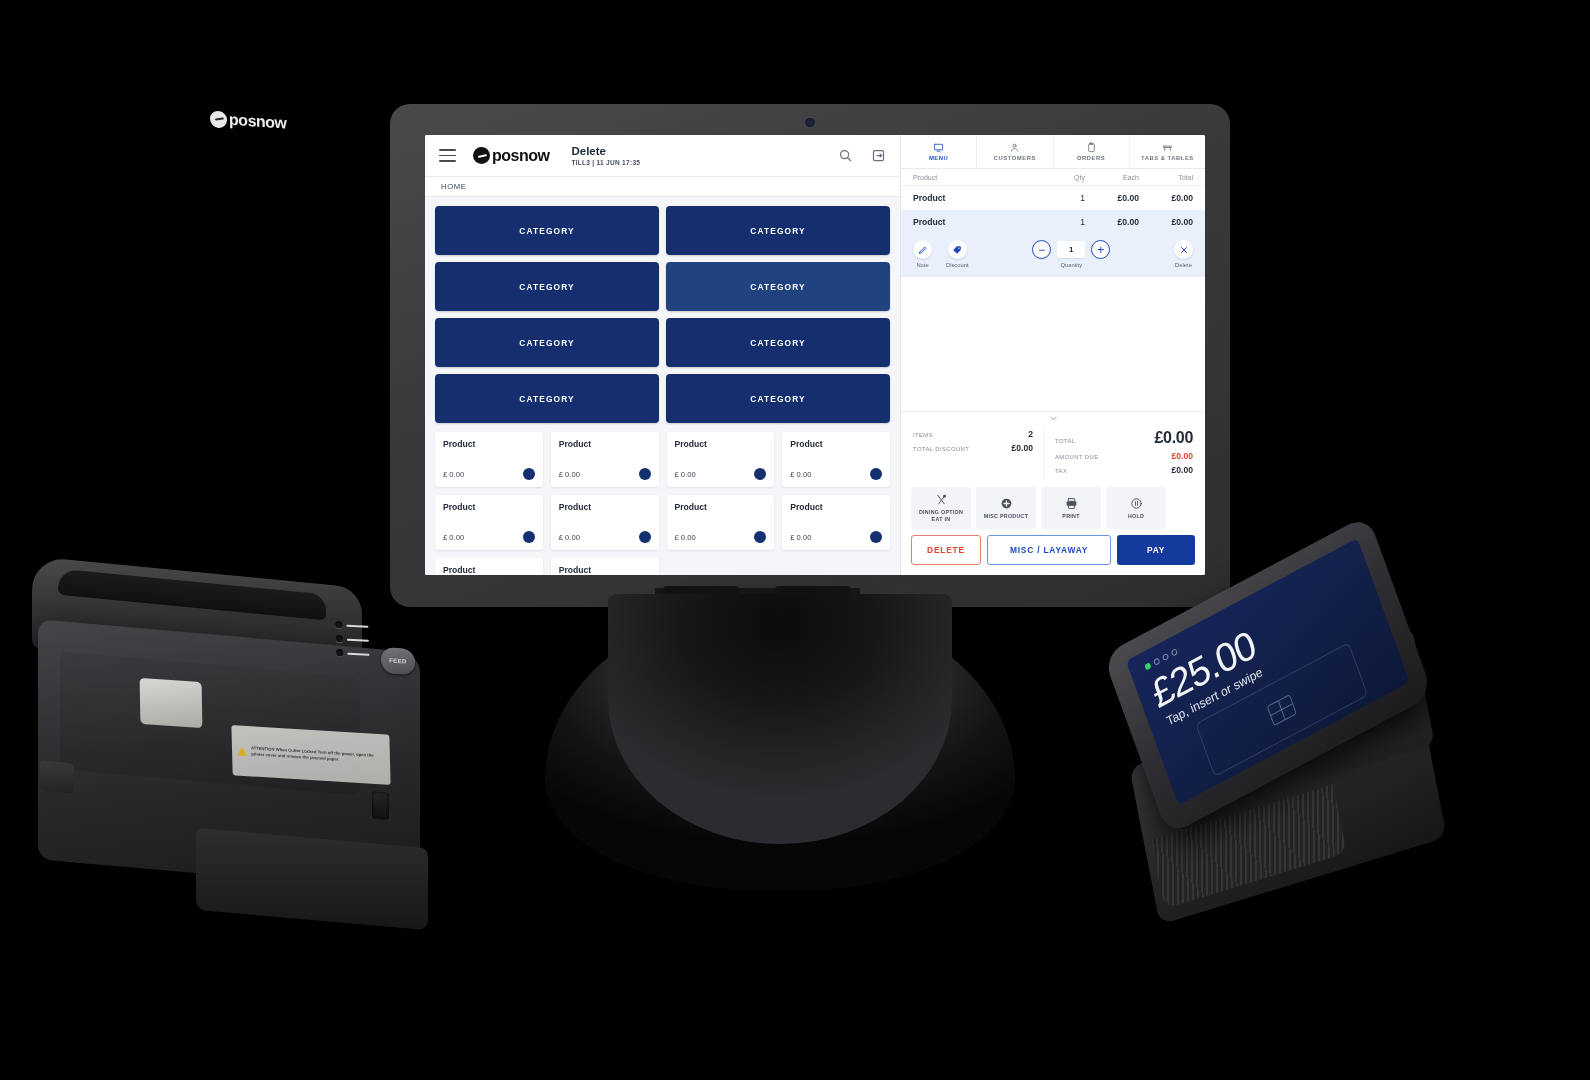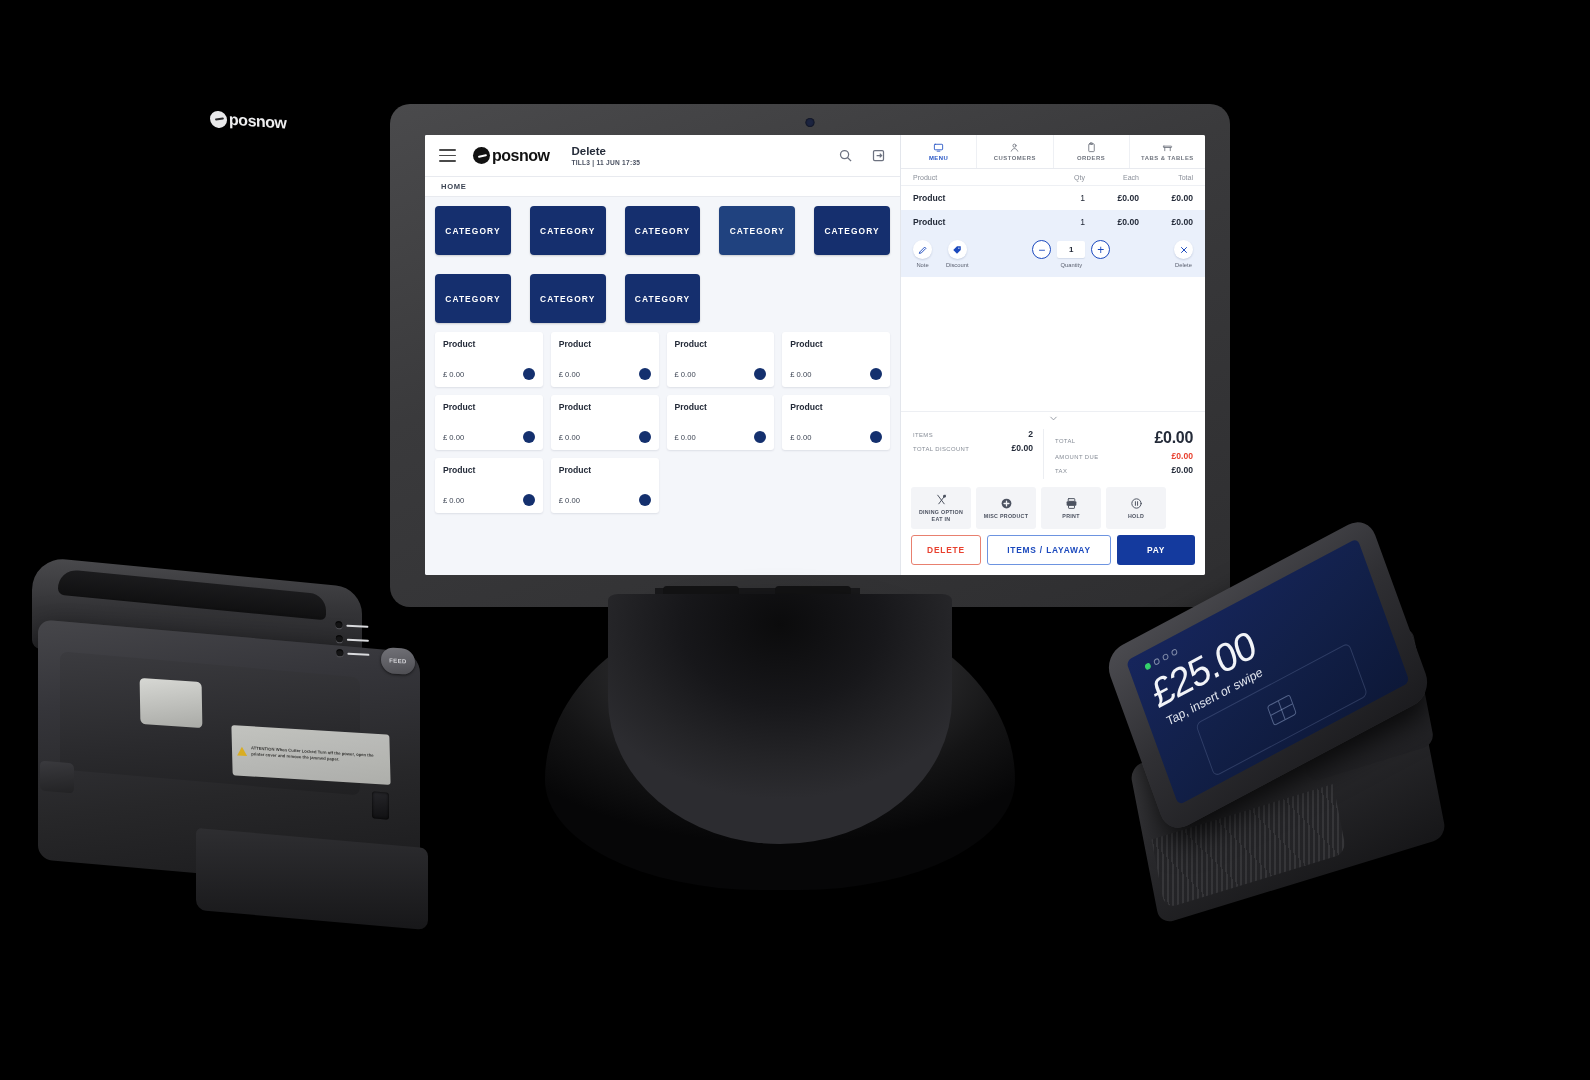--- a/index.html
+++ b/index.html
@@ -53,26 +53,26 @@
   .till-block { margin-left:22px; line-height:1.12; }
   .till-name { font-size:11.5px; font-weight:700; color:#242b39; }
   .till-meta { font-size:6.6px; font-weight:700; color:#4a5161; letter-spacing:.25px; margin-top:1px; }
   .topbar-spacer { flex:1; }
   .topbar-icons { display:flex; align-items:center; gap:18px; }
   .ic { width:15px; height:15px; cursor:pointer; color:#6d7280; }
   .ic svg { width:100%; height:100%; display:block; }
 
   .breadcrumb {
     height:20px; background:#fff; display:flex; align-items:center;
-    padding:0 16px; font-size:7.6px; font-weight:700; letter-spacing:.7px;
+    padding:0 16px; font-size:7.6px; font-weight:400; letter-spacing:.7px;
     color:#3c4453; border-bottom:1px solid #e8eaef; flex-shrink:0;
   }
 
   .pane-body { flex:1; padding:9px 10px; overflow:hidden; }
-  .cat-grid { display:grid; grid-template-columns:repeat(5,1fr); gap:19px; }
+  .cat-grid { display:grid; grid-template-columns:repeat(2,1fr); gap:7px; }
   .cat-tile {
     height:49px; border-radius:4px; background:#152f6e;
     display:flex; align-items:center; justify-content:center;
     color:#fff; font-size:8.4px; font-weight:700; letter-spacing:1.1px;
     cursor:pointer; box-shadow:0 1px 2px rgba(0,0,0,.18);
   }
   .cat-tile.alt { background:#20427f; }
 
   .prod-grid { display:grid; grid-template-columns:repeat(4,1fr); gap:8px; margin-top:9px; }
   .prod-card {
@@ -656,21 +656,21 @@
                     <line x1="10" y1="8.6" x2="10" y2="15.4"></line>
                     <line x1="14" y1="8.6" x2="14" y2="15.4"></line>
                   </svg>
                 </span>
                 <span class="qa-lb">HOLD</span>
               </div>
             </div>
 
           <div class="pay-row">
             <div class="btn btn-delete">DELETE</div>
-            <div class="btn btn-order">ITEMS / LAYAWAY</div>
+            <div class="btn btn-order">MISC / LAYAWAY</div>
             <div class="btn btn-pay">PAY</div>
           </div>
 
         </div>
       </div>
     </div>
   </div>
 
   <div id="stand-neck">
     <span class="stand-clip" style="left:8px;"></span>

